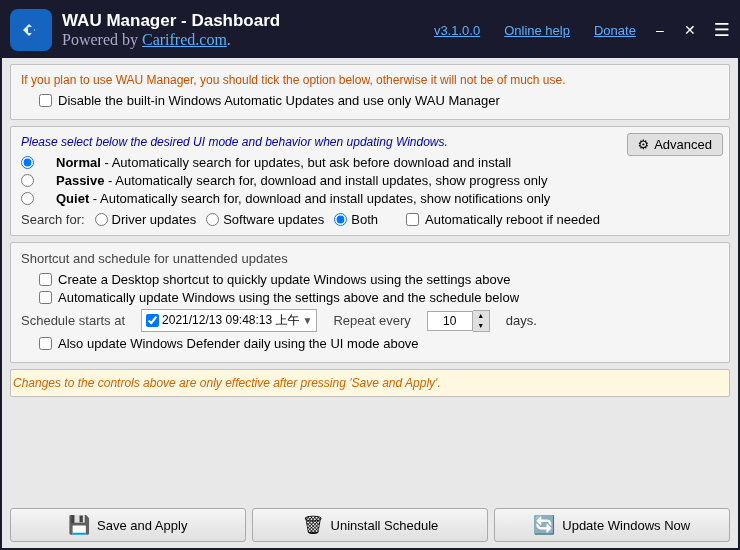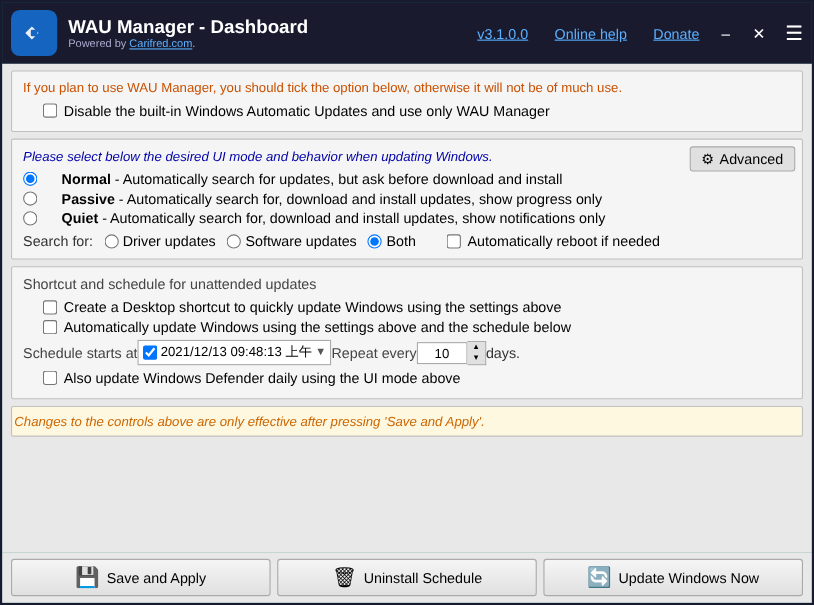--- a/index.html
+++ b/index.html
@@ -7,21 +7,21 @@
       font-family: 'Segoe UI', Arial, sans-serif;
       font-size: 13px;
       background: #2b2b2b;
       width: 740px;
       height: 550px;
       overflow: hidden;
     }
     .window {
       width: 740px;
       height: 550px;
-      background: #0f766e;
+      background: #fde047;
       display: flex;
       flex-direction: column;
       border: 2px solid #1a1a2e;
     }
     
     .titlebar {
       background: #1a1a2e;
       display: flex;
       align-items: center;
       padding: 0 8px;
@@ -41,21 +41,22 @@
     }
     .titlebar-logo svg { width: 28px; height: 28px; }
     .titlebar-text { flex: 1; }
     .titlebar-title {
       color: #ffffff;
       font-size: 17px;
       font-weight: bold;
     }
     .titlebar-subtitle {
       color: #aaaacc;
-      font-size: 10px;
+      font-size: 16px;
+      font-family: Liberation Serif, serif;
     }
     .titlebar-subtitle a { color: #5ab0ff; text-decoration: underline; cursor: pointer; }
     .titlebar-links {
       display: flex;
       align-items: center;
       gap: 24px;
       margin-right: 12px;
     }
     .titlebar-link {
       color: #5ab0ff;
@@ -162,21 +163,21 @@
     }
     .radio-inline input[type="radio"] { cursor: pointer; }
     
     .section-schedule-title {
       color: #444;
       margin-bottom: 6px;
     }
     .schedule-row {
       display: flex;
       align-items: center;
-      gap: 0;
+      gap: 16px;
       margin: 4px 0;
     }
     .schedule-row label { color: #444; }
     .datetime-input {
       display: flex;
       align-items: center;
       border: 1px solid #aaa;
       background: #fff;
       padding: 2px 4px;
       font-size: 12px;

